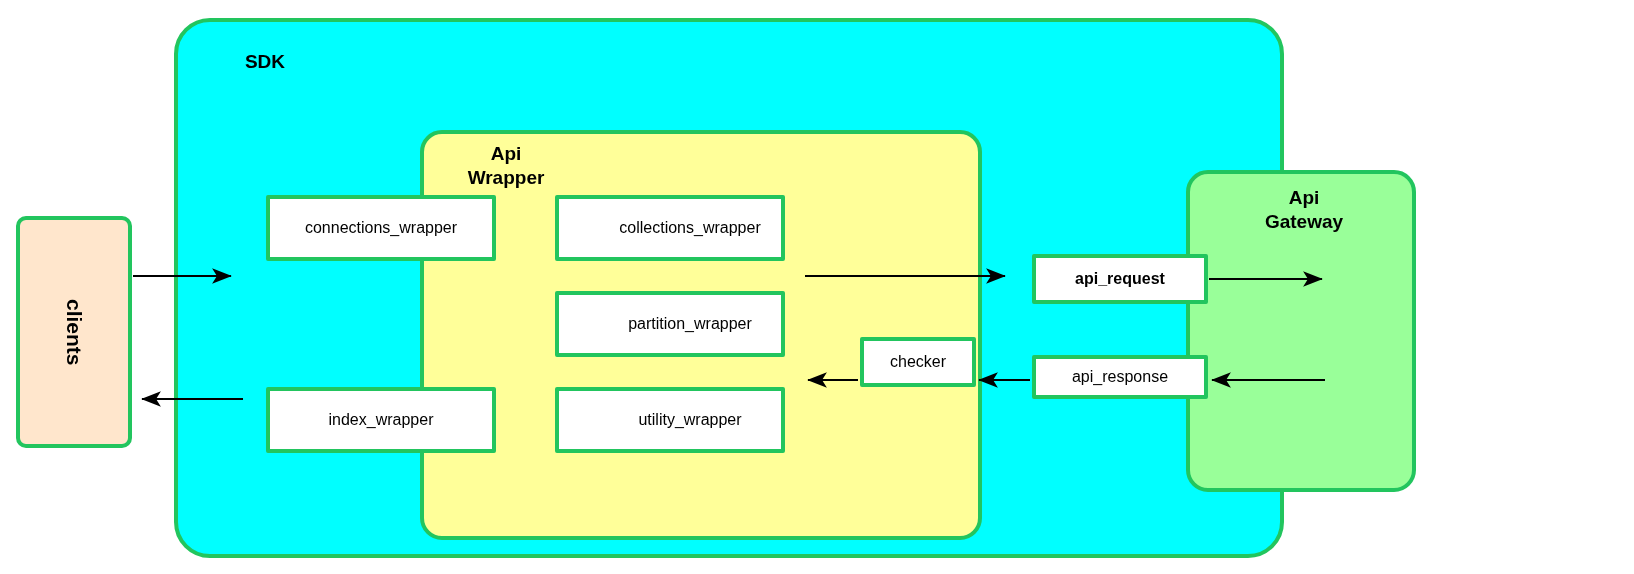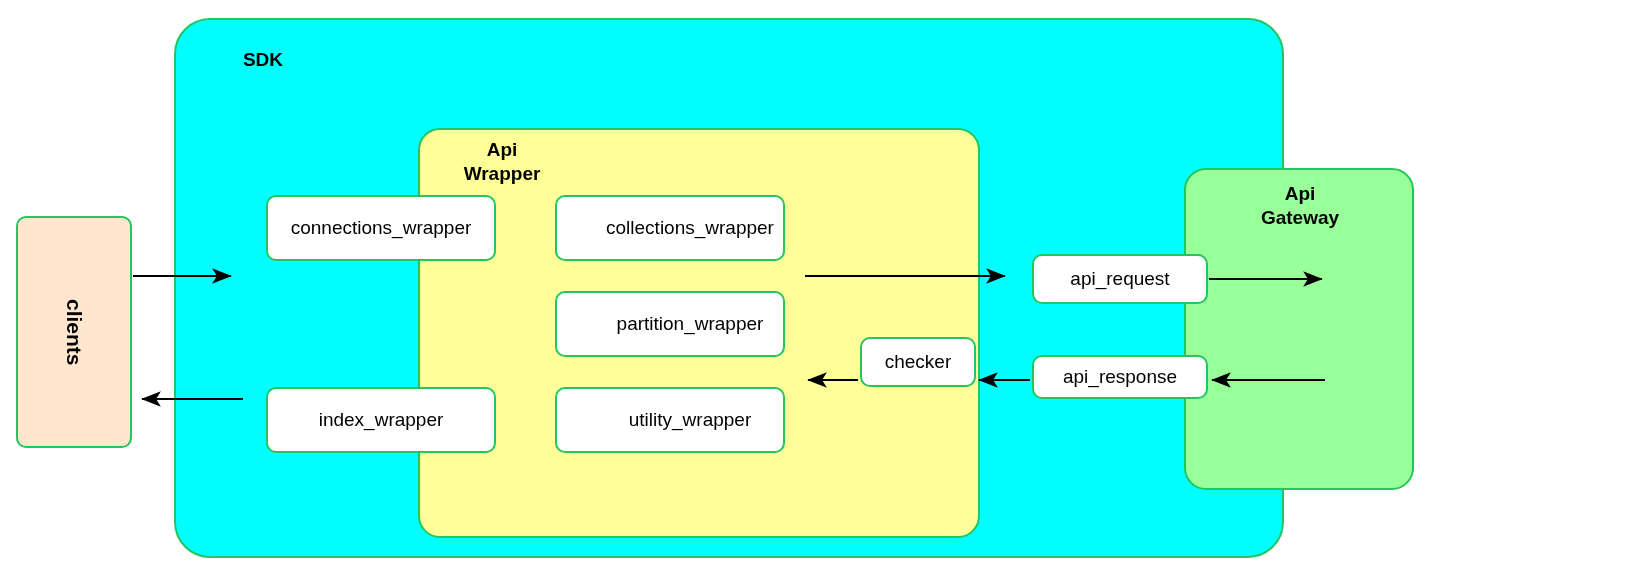--- a/index.html
+++ b/index.html
@@ -14,21 +14,21 @@
   #canvas {
     position: relative;
     width: 1634px;
     height: 574px;
     background: #ffffff;
     overflow: hidden;
   }
   .box {
     position: absolute;
     box-sizing: border-box;
-    border: 2px solid #22c55e;
+    border: 4px solid #22c55e;
     display: flex;
     align-items: center;
     justify-content: center;
     text-align: center;
   }
   
   #sdk-container {
     left: 174px;
     top: 18px;
     width: 1110px;
@@ -77,39 +77,40 @@
     display: block;
   }
   #api-gateway-label {
     left: 26px;
     top: 12px;
     width: 176px;
   }
   
   .node {
     background: #ffffff;
-    border-radius: 10px;
-    font-size: 19px;
+    border-radius: 2px;
+    font-size: 16px;
     color: #000000;
   }
   .node-wrapper {
     width: 230px;
     height: 66px;
   }
   .col-left  { left: 266px; }
   .col-right { left: 555px; padding-left: 40px; }
   .row-1 { top: 195px; }
   .row-2 { top: 291px; }
   .row-3 { top: 387px; text-align: center; }
 
   #node-api-request {
     left: 1032px;
     top: 254px;
     width: 176px;
     height: 50px;
+    font-weight: bold;
   }
   #node-api-response {
     left: 1032px;
     top: 355px;
     width: 176px;
     height: 44px;
   }
   #node-checker {
     left: 860px;
     top: 337px;

